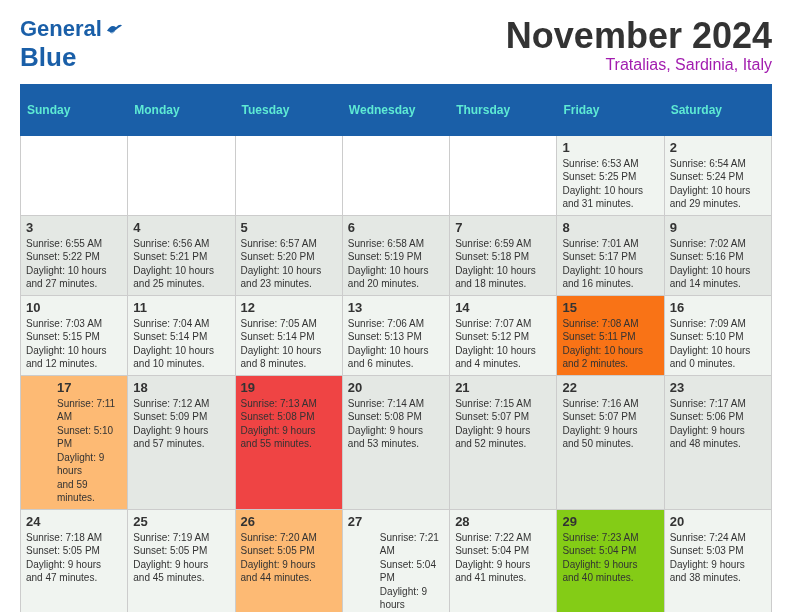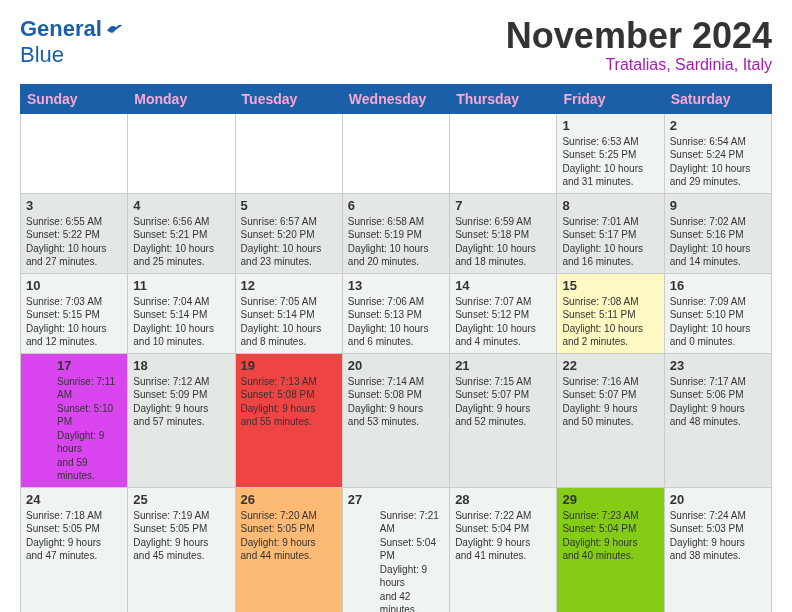--- a/index.html
+++ b/index.html
@@ -48,24 +48,24 @@
       font-size: 16px;
       color: #a21caf;
     }
     .calendar {
       width: 100%;
       border-collapse: collapse;
       border: 1px solid #ccc;
     }
     .calendar th {
       background: #1a5fa8;
-      color: #f9a8d4;
-      font-size: 14px;
+      color: #5eead4;
+      font-size: 12px;
       font-weight: bold;
-      padding: 6px 6px;
+      padding: 18px 6px;
       text-align: left;
       border: 1px solid #1a5fa8;
     }
     .calendar td {
       vertical-align: top;
       border: 1px solid #ccc;
       padding: 4px 5px;
       font-size: 10.5px;
       color: #333;
       width: calc(100% / 7);
@@ -101,21 +101,21 @@
   <div class="header">
     <div class="logo">
       <div class="logo-line1">
         <span style="font-size:22px;font-weight:bold;color:#1a5fa8;">General</span>
         <svg class="logo-bird" viewBox="0 0 30 22">
           <path d="M5 14 Q12 2 20 8 Q26 2 30 5 Q22 10 18 14 Q14 18 10 16 Z" fill="#1a5fa8"></path>
           <path d="M10 16 Q14 20 18 14" fill="none" stroke="#1a5fa8" stroke-width="1"></path>
         </svg>
       </div>
       <div>
-        <span style="font-size:22px;font-weight:normal;color:#1a5fa8;">Blue</span>
+        <span style="font-size:26px;font-weight:bold;color:#1a5fa8;">Blue</span>
       </div>
     </div>
     <div class="title-block">
       <div class="month-title">November 2024</div>
       <div class="location">Tratalias, Sardinia, Italy</div>
     </div>
   </div>
 
   <table class="calendar">
     <thead>
@@ -231,37 +231,37 @@
 Daylight: 10 hours
 and 6 minutes.</div>
           </td>
           <td style="background: rgb(240, 244, 240);">
             <span class="day-num">14</span>
             <div class="day-info" style="white-space: pre-line;">Sunrise: 7:07 AM
 Sunset: 5:12 PM
 Daylight: 10 hours
 and 4 minutes.</div>
           </td>
-          <td style="background: #fef9c3;">
+          <td style="background: #f97316;">
             <span class="day-num">15</span>
             <div class="day-info" style="white-space: pre-line;">Sunrise: 7:08 AM
 Sunset: 5:11 PM
 Daylight: 10 hours
 and 2 minutes.</div>
           </td>
           <td style="background: rgb(240, 244, 240);">
             <span class="day-num">16</span>
             <div class="day-info" style="white-space: pre-line;">Sunrise: 7:09 AM
 Sunset: 5:10 PM
 Daylight: 10 hours
 and 0 minutes.</div>
           </td>
         </tr>
         <tr>
-          <td style="background: #d946ef; padding-left: 36px;">
+          <td style="background: #fdba74; padding-left: 36px;">
             <span class="day-num">17</span>
             <div class="day-info" style="white-space: pre-line;">Sunrise: 7:11 AM
 Sunset: 5:10 PM
 Daylight: 9 hours
 and 59 minutes.</div>
           </td>
           <td style="background: rgb(228, 232, 228);">
             <span class="day-num">18</span>
             <div class="day-info" style="white-space: pre-line;">Sunrise: 7:12 AM
 Sunset: 5:09 PM

